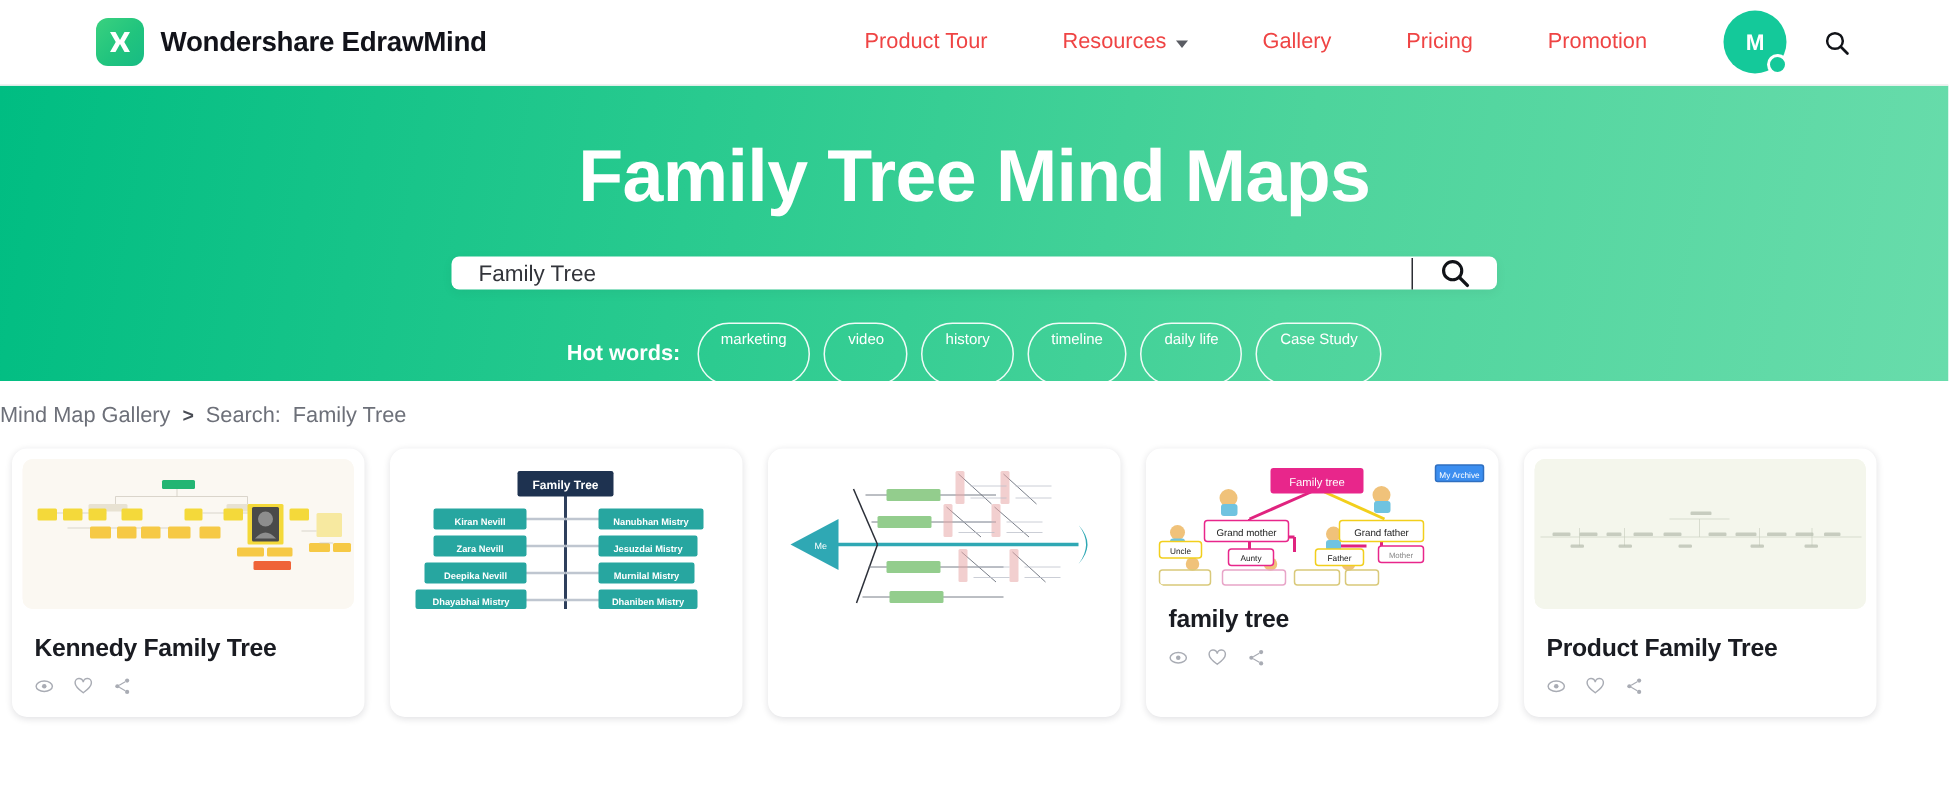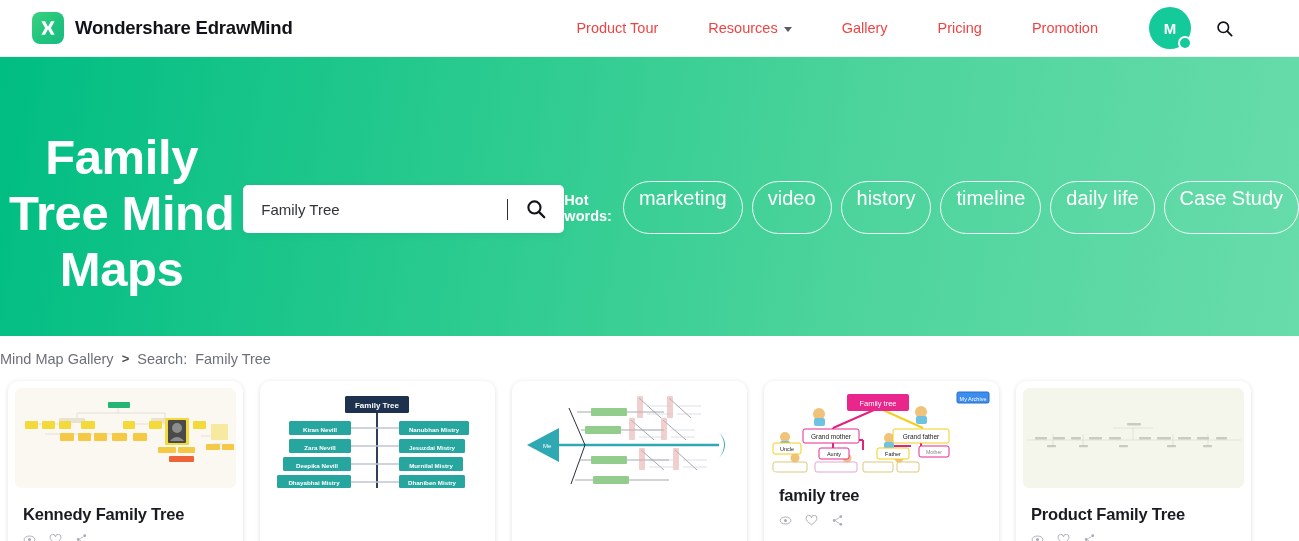--- a/index.html
+++ b/index.html
@@ -13,21 +13,21 @@
   
   .header {
     height: 57px;
     background: #ffffff;
     display: flex;
     align-items: center;
     border-bottom: 1px solid #f0f0f0;
     position: relative;
     z-index: 5;
   }
-  .brand { display: flex; align-items: center; margin-left: 32px; }
+  .brand { display: flex; align-items: center; margin-left: 64px; }
   .brand-logo {
     width: 32px; height: 32px; border-radius: 8px;
     background: linear-gradient(135deg, #3ad17f 0%, #21c47e 55%, #17bb84 100%);
     display: flex; align-items: center; justify-content: center;
     flex: 0 0 auto;
   }
   .brand-name {
     margin-left: 11px;
     font-size: 18.5px;
     font-weight: bold;
@@ -70,23 +70,23 @@
   }
   .search-btn {
     margin-left: 22px; margin-right: 64px;
     width: 22px; height: 22px;
     display: flex; align-items: center; justify-content: center;
     cursor: pointer;
   }
 
   
   .hero {
-    height: 279px;
+    height: 197px;
     background: linear-gradient(100deg, #00bd82 0%, #2ccb90 38%, #4dd49c 66%, #68dcab 100%);
-    display: flex; flex-direction: row; align-items: center;
+    display: flex; flex-direction: column; align-items: center;
   }
   .hero-title {
     margin-top: 33px;
     font-size: 49px;
     font-weight: bold;
     color: #ffffff;
     letter-spacing: -0.4px;
     text-align: center;
   }
   .searchbar {
@@ -120,21 +120,21 @@
   }
   .hotwords-label {
     font-size: 14.5px; color: #ffffff;
     margin-right: 2px;
     font-weight: bold;
   }
   .hotword {
     border: 1px solid rgba(255,255,255,0.92);
     border-radius: 999px;
     color: #ffffff;
-    font-size: 20px;
+    font-size: 10px;
     padding: 5px 15px 24px;
     white-space: nowrap;
     cursor: pointer;
     line-height: 1.1;
   }
 
   
   .breadcrumb {
     height: 45px;
     display: flex; align-items: center;

